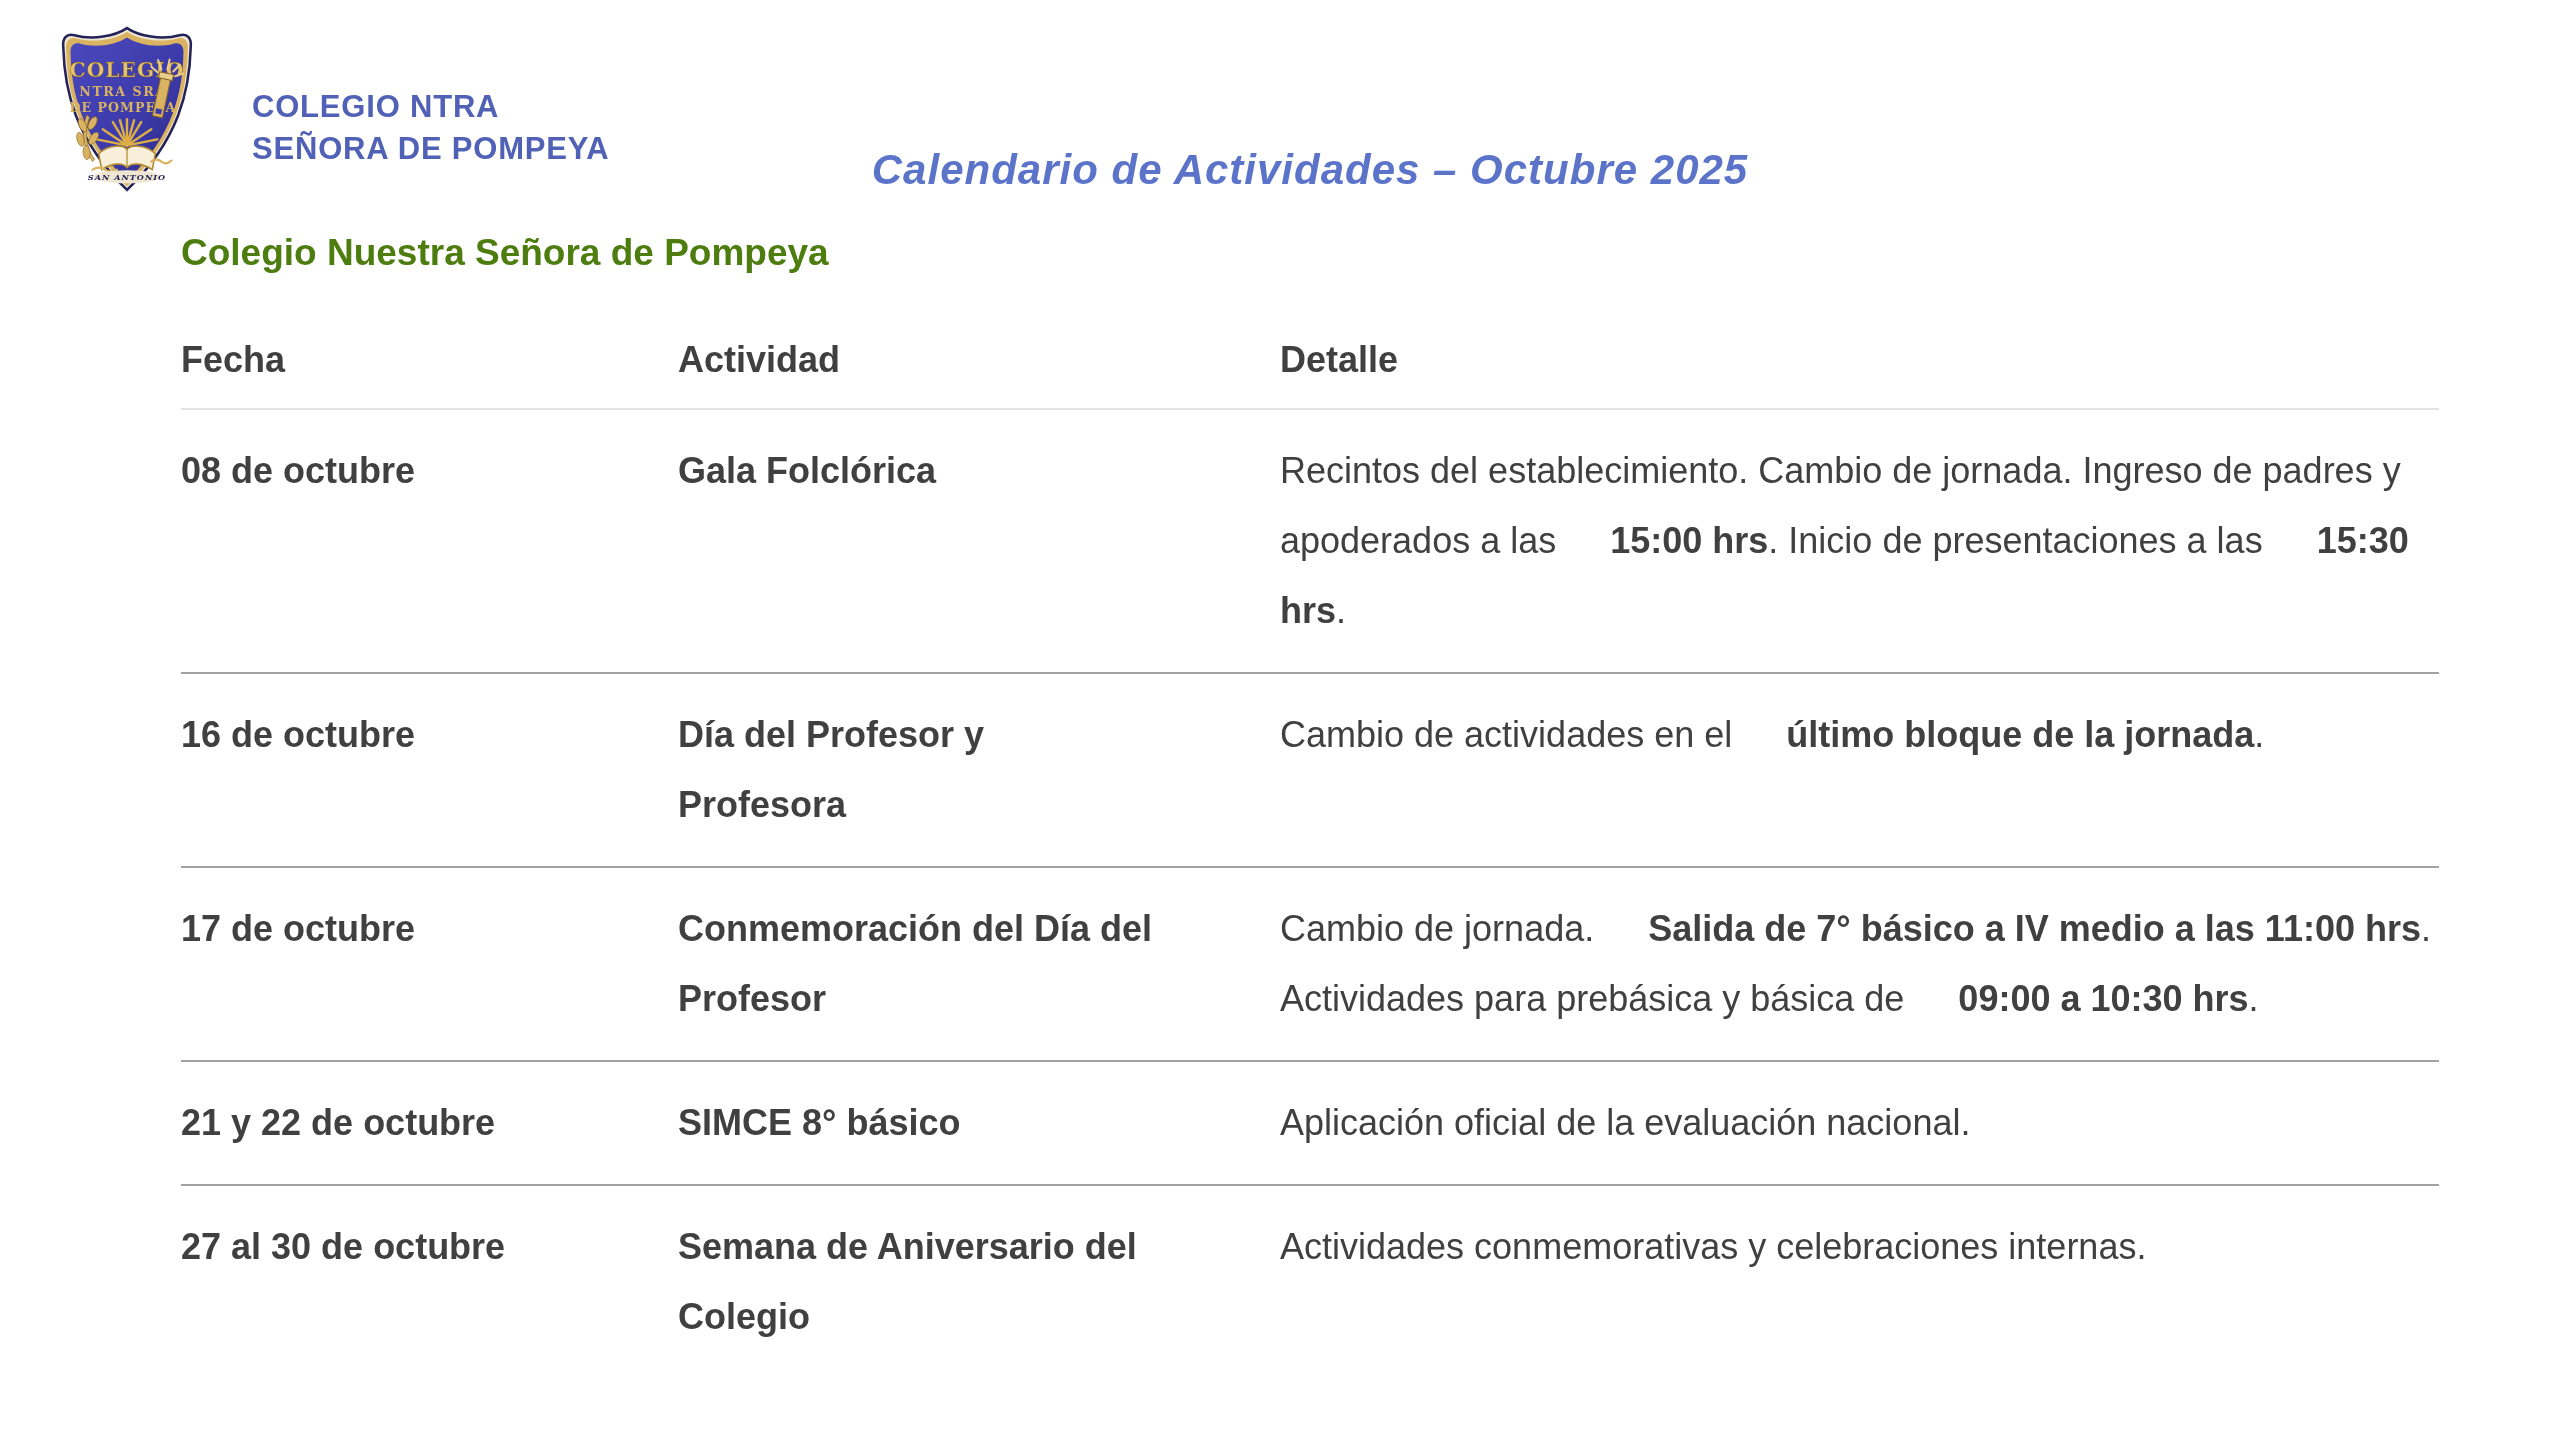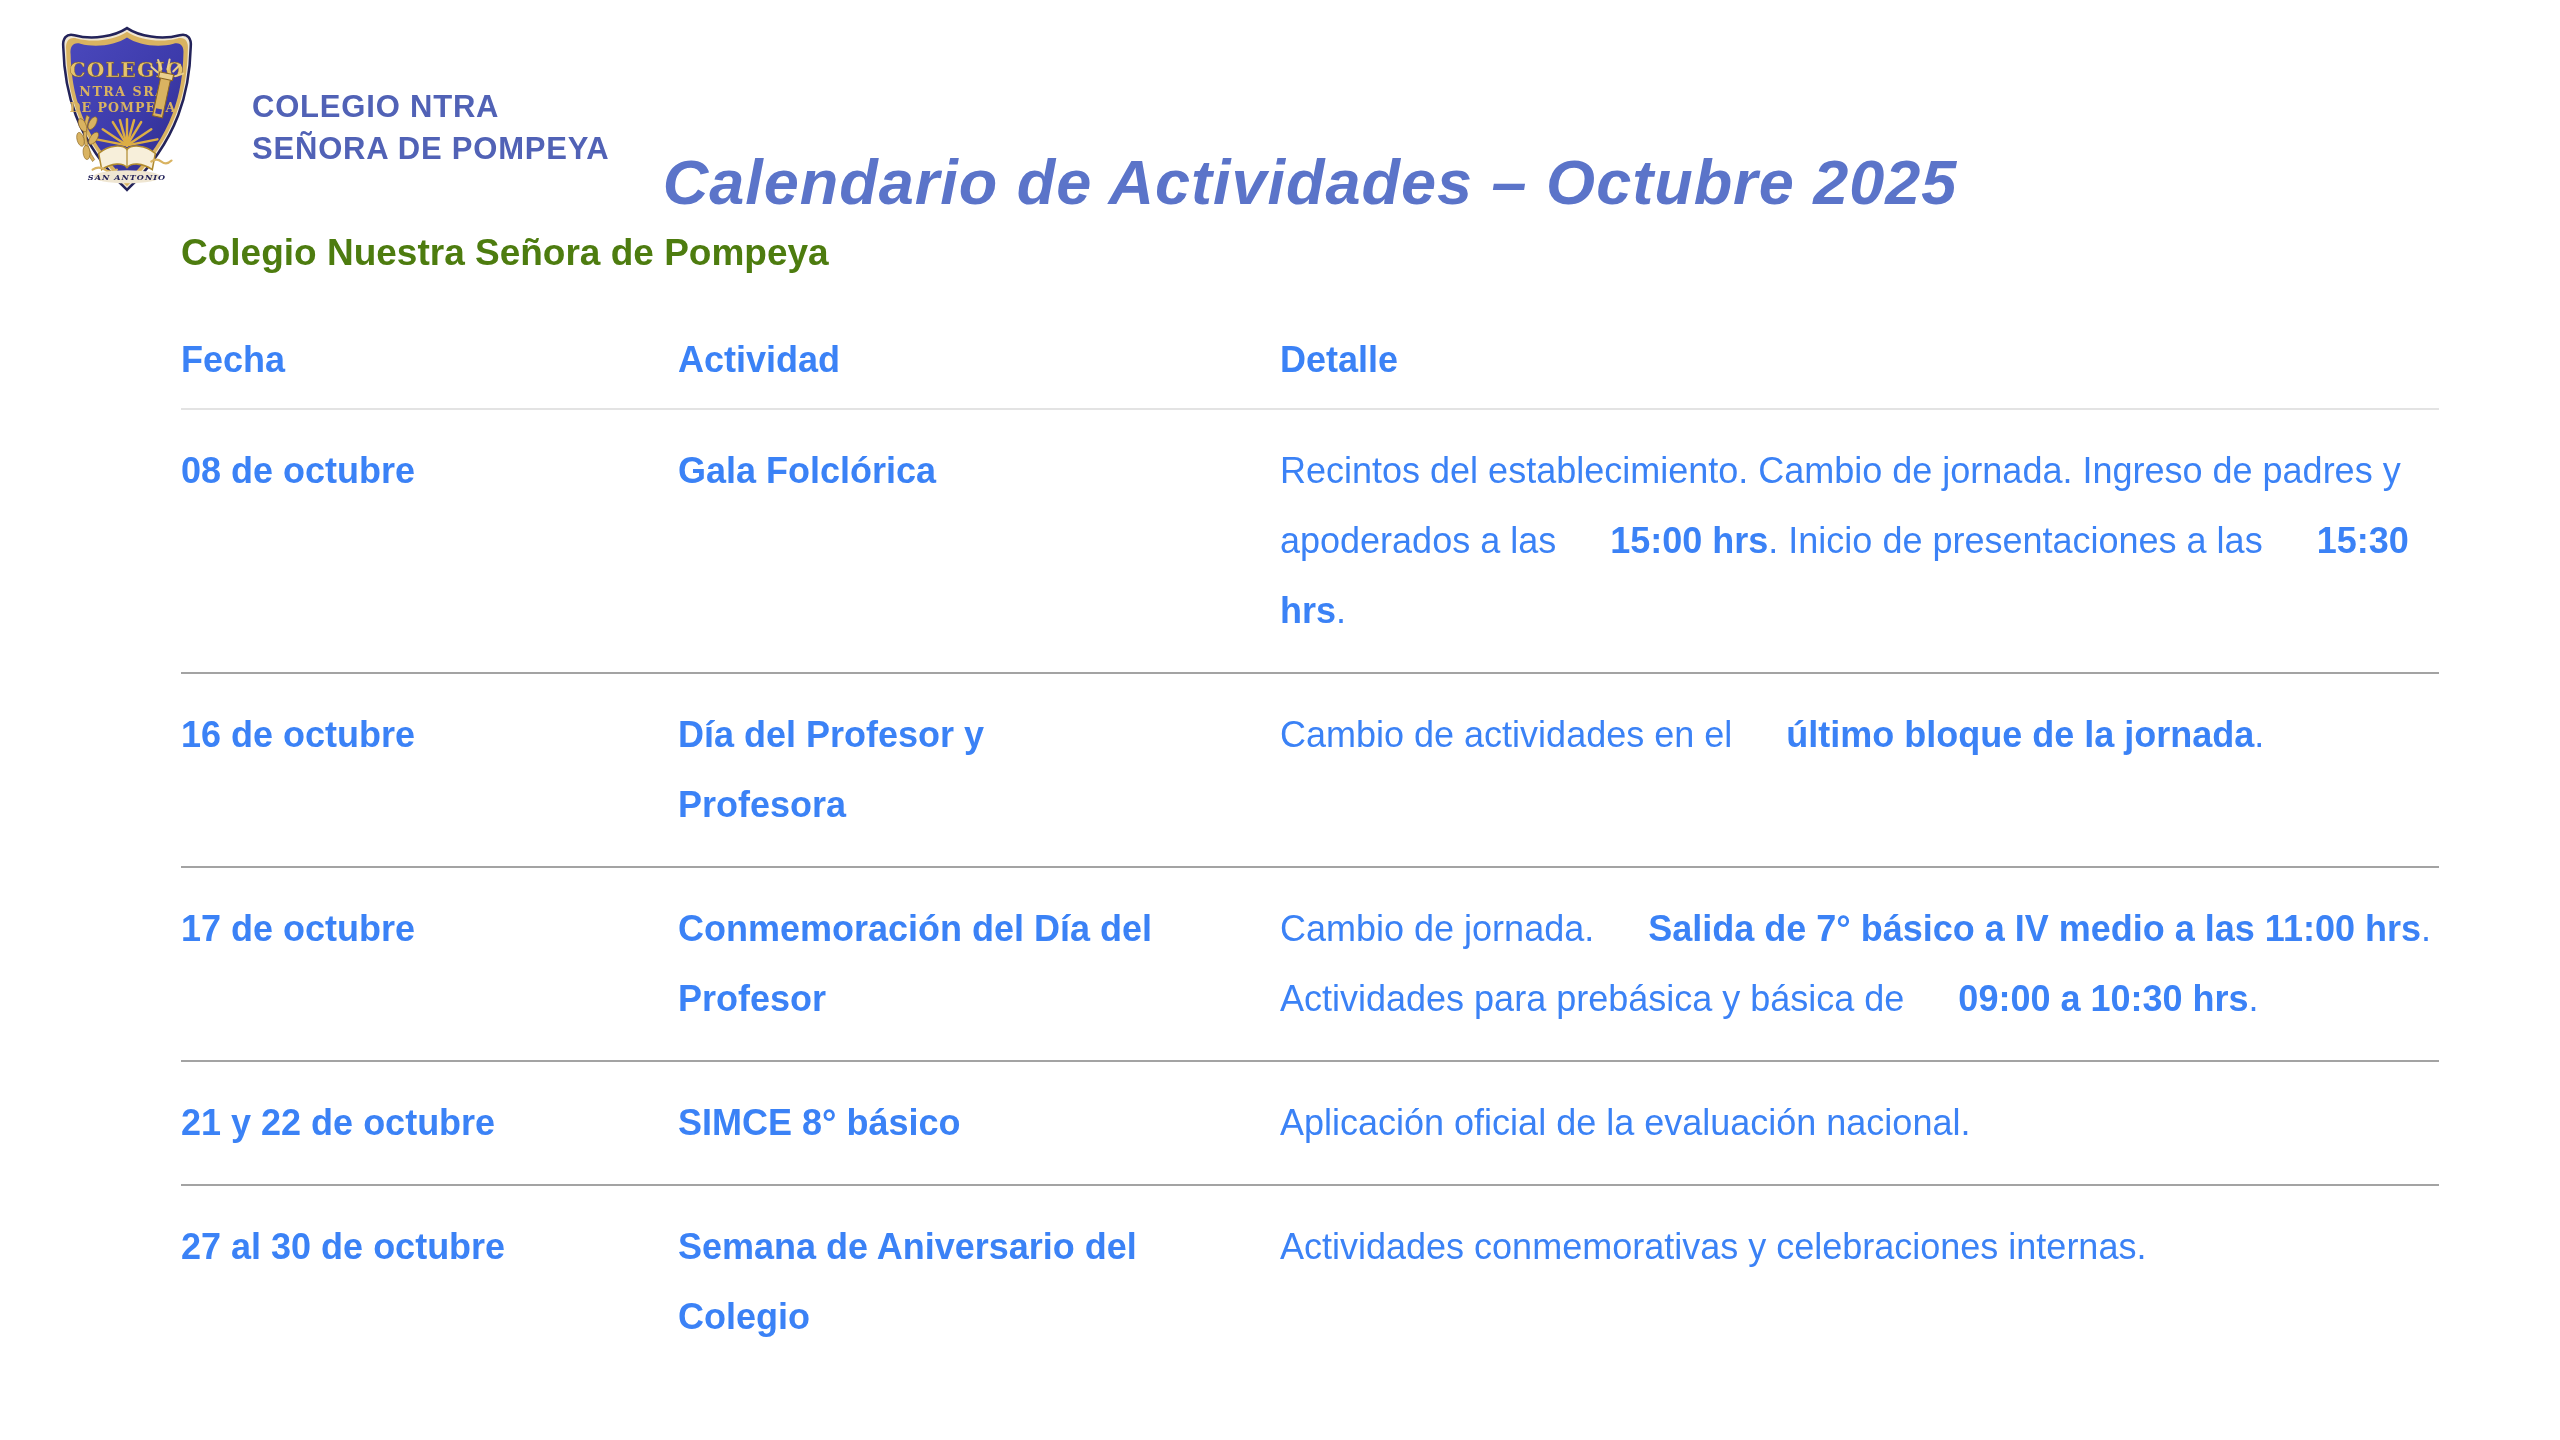--- a/index.html
+++ b/index.html
@@ -14,31 +14,31 @@
   
   .crest{position:absolute;left:46px;top:20px;width:162px;height:178px;}
   .brand-name{
     position:absolute;left:252px;top:42px;
     font-size:31px;line-height:42px;font-weight:800;
     letter-spacing:.8px;color:#5162b6;margin-top:44px;
   }
   .title{
     position:absolute;left:180px;right:120px;top:146px;
     text-align:center;
-    font-size:63px;font-weight:800;font-style:italic;
+    font-size:42px;font-weight:800;font-style:italic;
     letter-spacing:1px;color:#5b74c9;white-space:nowrap;
   }
   .subtitle{
     position:absolute;left:181px;top:232px;
     font-size:37px;font-weight:700;color:#4d7c0f;
   }
   
   .table{
     position:absolute;left:181px;top:330px;width:2258px;
-    font-size:36px;color:#3b82f6;
+    font-size:36px;color:#404040;
   }
   .thead{
     display:grid;grid-template-columns:497px 602px 1fr;
     font-weight:700;line-height:40px;
     padding:10px 0 28px 0;
     border-bottom:2px solid #e3e3e3;
   }
   .row{
     display:grid;grid-template-columns:497px 602px 1fr;
     padding:26px 0 26px 0;

